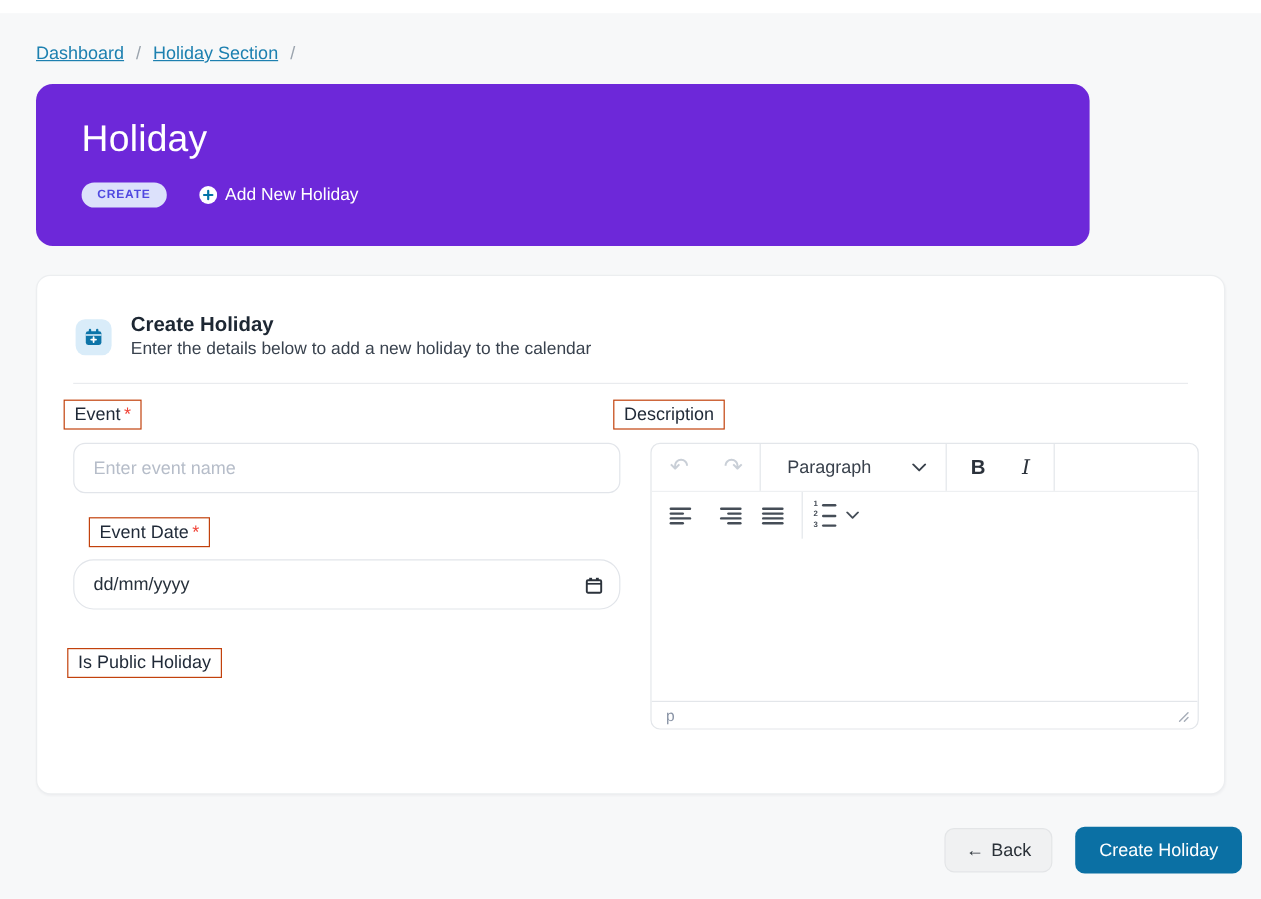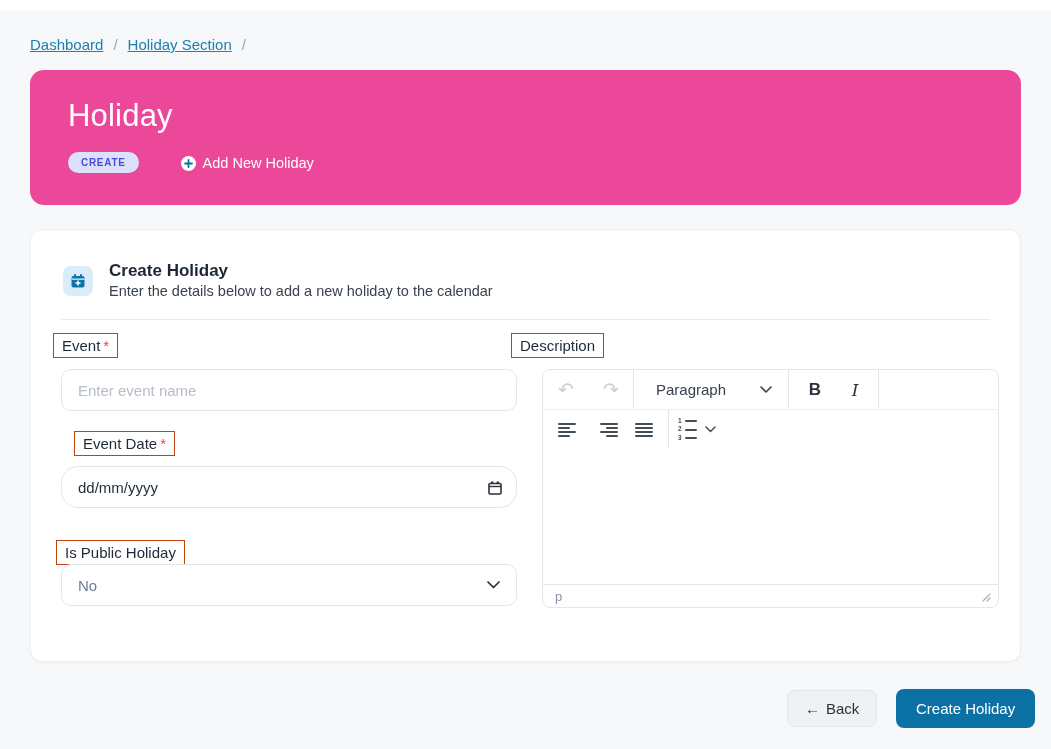--- a/index.html
+++ b/index.html
@@ -13,30 +13,30 @@
   }
   .top-strip { position:absolute; left:0; top:0; width:1051px; height:11px; background:#ffffff; }
 
   
   .breadcrumb { position:absolute; left:30px; top:36px; font-size:15px; display:flex; gap:10px; align-items:center; }
   .crumb-link { color:#1d80b0; cursor:pointer;text-decoration:underline; }
   .crumb-sep { color:#9aa3ad; }
 
   
   .hero {
-    position:absolute; left:30px; top:70px; width:991px; height:135px;
-    background:#ec4899; border-radius:14px;
+    position:absolute; left:30px; top:70px; width:878px; height:135px;
+    background:#6d28d9; border-radius:14px;
   }
   .hero-title { position:absolute; left:38px; top:28px; color:#ffffff; font-size:31px; font-weight:500; letter-spacing:.2px; }
-  .hero-row { position:absolute; left:38px; top:82px; display:flex; align-items:center; gap:42px; }
+  .hero-row { position:absolute; left:38px; top:82px; display:flex; align-items:center; gap:27px; }
   .badge {
     background:#dce1fb; color:#4f48e0; font-size:10px; font-weight:bold; letter-spacing:.7px;
     padding:5px 13px; border-radius:999px;
   }
-  .add-link { display:flex; align-items:flex-end; gap:7px; color:#ffffff; font-size:14.5px; cursor:pointer; }
+  .add-link { display:flex; align-items:center; gap:7px; color:#ffffff; font-size:14.5px; cursor:pointer; }
 
   
   .card {
     position:absolute; left:30px; top:229px; width:991px; height:433px;
     background:#ffffff; border:1px solid #eceef0; border-radius:12px;
     box-shadow:0 1px 2px rgba(16,24,40,.04);
   }
   .card-icon {
     position:absolute; left:32px; top:36px; width:30px; height:30px; border-radius:8px;
     background:#d9ecf9; display:flex; align-items:center; justify-content:center;
@@ -165,26 +165,20 @@
   <input class="date-input" style="top: 236px; border-radius: 17px;" type="text" readonly="" value="dd/mm/yyyy">
   <svg class="date-cal-icon" width="16" height="16" viewBox="0 0 16 16">
     <rect x="2" y="3.5" width="12" height="10.5" rx="1" fill="none" stroke="#2b323b" stroke-width="1.6"></rect>
     <rect x="4" y="1.5" width="2.4" height="2.4" fill="#2b323b"></rect>
     <rect x="9.6" y="1.5" width="2.4" height="2.4" fill="#2b323b"></rect>
     <rect x="2" y="5.8" width="12" height="1.4" fill="#2b323b"></rect>
   </svg>
 
   <div class="label-box" style="left:25px; top:310px;">
     <span>Is Public Holiday</span>
-  </div>
-  <div class="select-box" style="top:334px;">
-    <span class="select-value">No</span>
-    <svg width="13" height="8" viewBox="0 0 13 8">
-      <path d="M1 1l5.5 5.5L12 1" fill="none" stroke="#2b323b" stroke-width="1.7" stroke-linecap="round" stroke-linejoin="round"></path>
-    </svg>
   </div>
 
   <div class="label-box" style="left:480px; top:103px;">
     <span>Description</span>
   </div>
 
   <div class="editor">
     <div class="tb-row tb-row1">
       <div class="tb-btn" style="width:46px;">
         <span class="glyph-disabled">↶</span>

